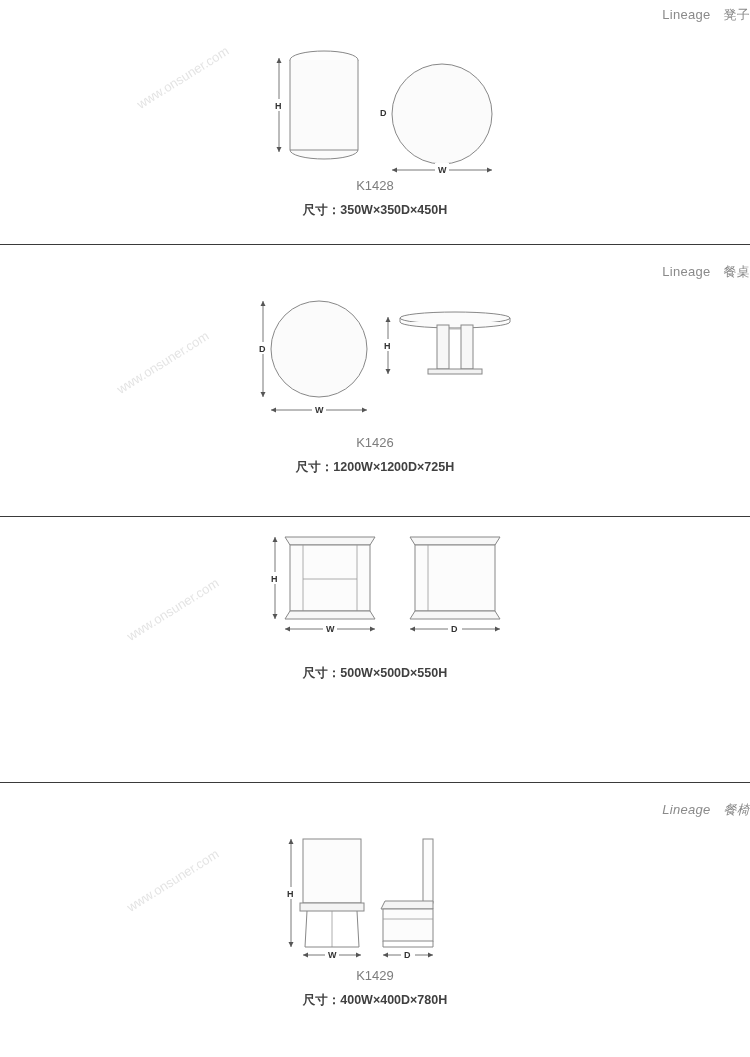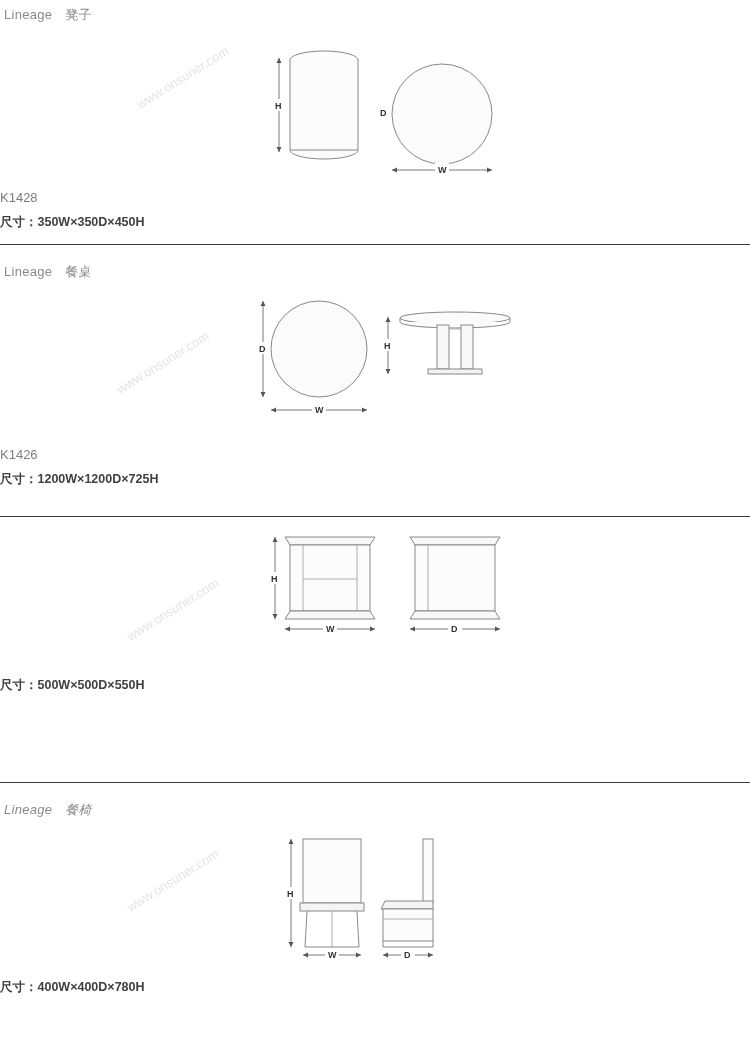--- a/index.html
+++ b/index.html
@@ -27,30 +27,31 @@
   }
   .section.last {
     border-bottom: none;
   }
   .sec-title {
     font-size: 13px;
     color: #8a8a8a;
     padding: 6px 0 0 4px;
     letter-spacing: 0.3px;
     font-weight: 400;
+    text-align: right;
   }
   .drawing {
     position: relative;
     width: 100%;
   }
   .caption {
+    text-align: center;
     color: #7d7d7d;
     font-size: 12.5px;
     line-height: 1.9;
-    margin-top: 12px;
   }
   .caption .code {
     color: #7d7d7d;
     font-size: 13px;
   }
   .caption .dim {
     color: #404040;
     font-size: 12.5px;
     font-weight: bold;
   }
@@ -247,17 +248,18 @@
 
         <line x1="168" y1="136" x2="218" y2="136" stroke="#555" stroke-width="0.8"></line>
         <path d="M168,136 l5,-2.5 l0,5 z" fill="#555"></path>
         <path d="M218,136 l-5,-2.5 l0,5 z" fill="#555"></path>
         <rect x="186" y="129" width="14" height="12" fill="#fff"></rect>
         <text class="lbl" x="189" y="139">D</text>
       </svg>
     </div>
 
     <div class="caption">
+      <div class="code">K1429</div>
       <div class="dim">尺寸：400W×400D×780H</div>
     </div>
   </div>
 
 </div>
 
 </body></html>

